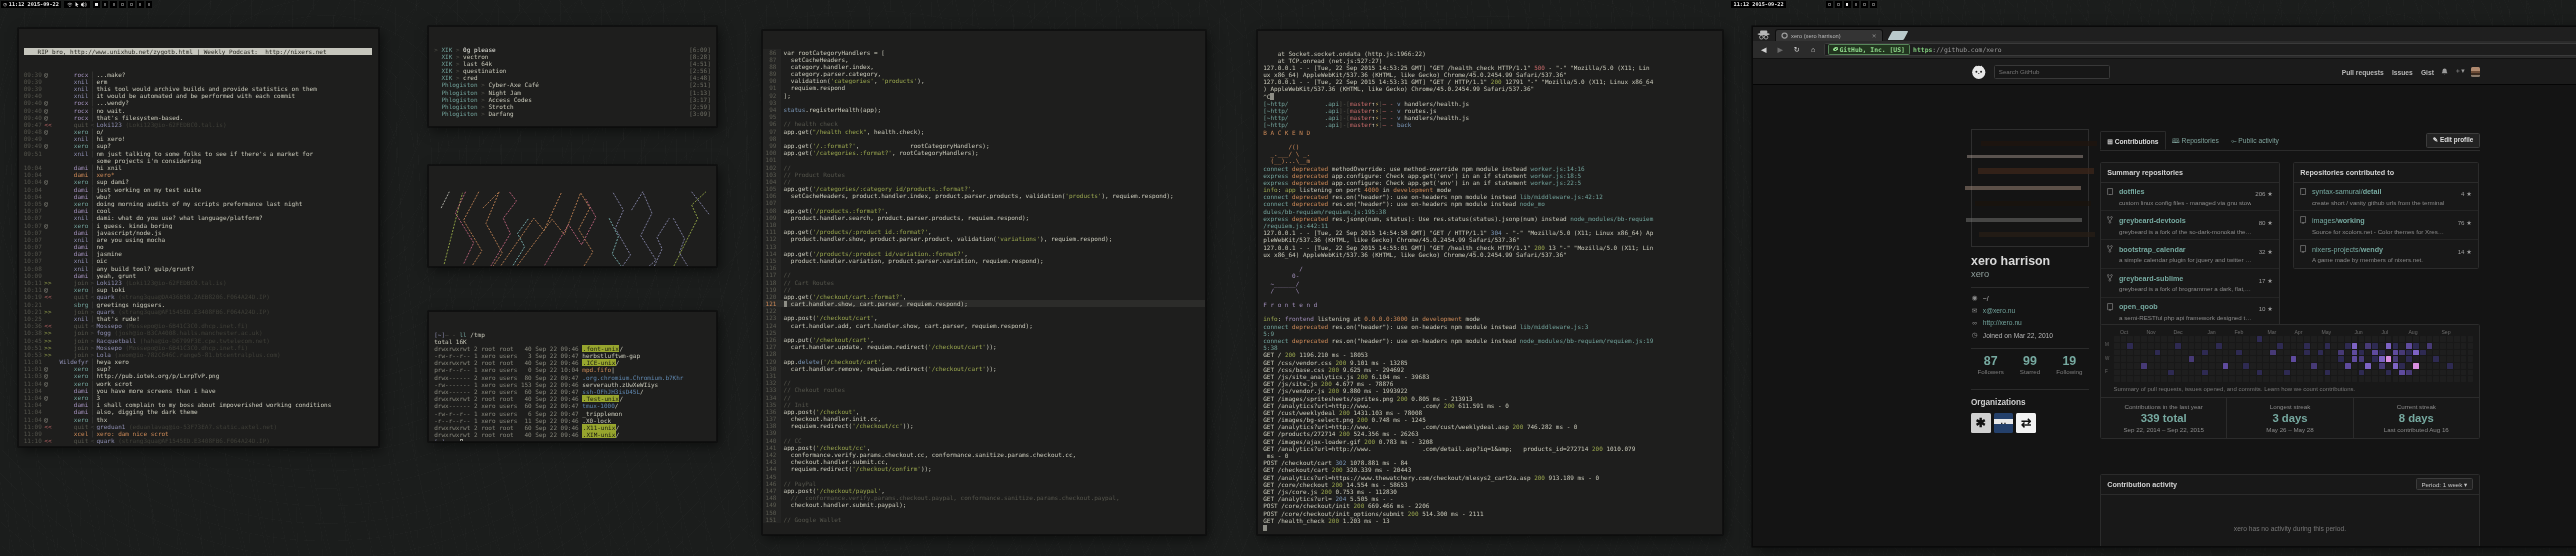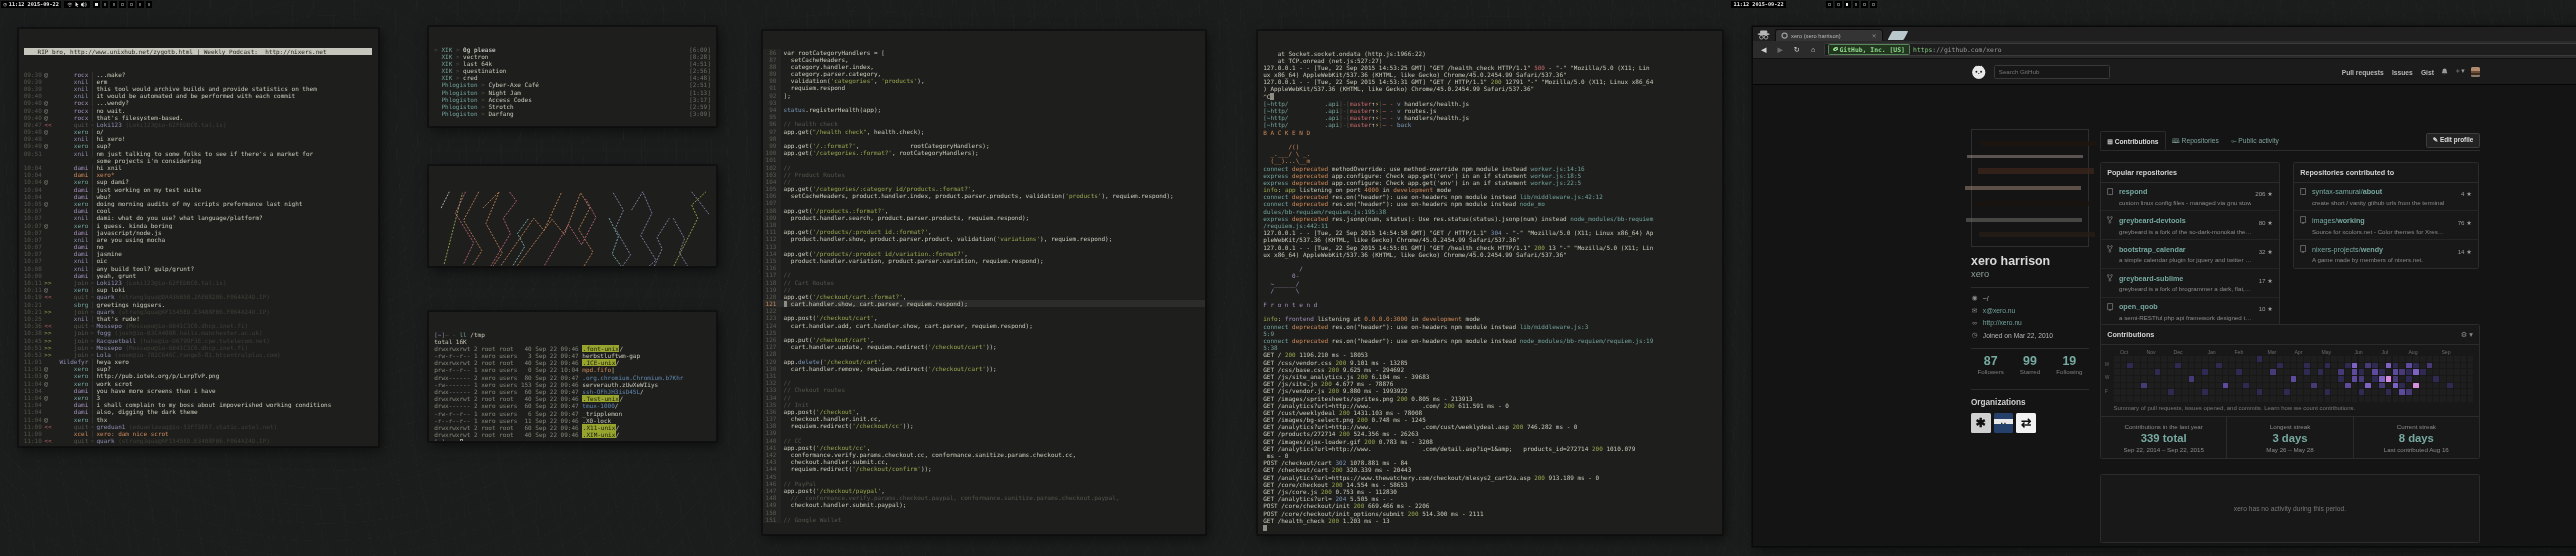--- a/index.html
+++ b/index.html
@@ -64,21 +64,21 @@
   #tabstrip{height:14.4px;display:flex;align-items:flex-end;background:#1f1f1f;padding-left:3.1px}
   #tab-active{display:flex;align-items:center;gap:3.1px;background:#343434;border:0.5px solid #0e0e0e;border-bottom:none;border-radius:3.1px 3.1px 0 0;height:12.4px;padding:0 5.2px;width:108px;color:#b9b9b9;font-size:5.7px}
   #newtab{width:15.5px;height:8.8px;background:#b9c9cb;transform:skewX(-28deg);margin:0 0 1.5px 7.2px;border-radius:1px}
   #toolbar{height:17.5px;background:#2b2b2b;border-bottom:0.5px solid #111;display:flex;align-items:center;gap:5.2px;padding:0 5.2px;color:#cfcfcf}
   .navbtn{font-size:7.2px;width:11.3px;text-align:center}
   .navbtn.dim{color:#6a6a6a}
   #urlbar{flex:1;height:12.4px;background:#1d1d1d;border:0.5px solid #3a3a3a;border-radius:1.5px;display:flex;align-items:center;padding:0 3.1px;font-size:6.4px;font-family:"DejaVu Sans Mono",monospace}
   #badge{display:flex;align-items:center;gap:2.6px;background:#22351f;border:0.5px solid #57875a;color:#8fd98b;padding:0.5px 3.6px;border-radius:1.5px;margin-right:3.6px;font-weight:bold}
   .lock{display:inline-block;width:4.1px;height:3.6px;border:0.5px solid #8fd98b;border-radius:1px;position:relative}
   .lock:before{content:"";position:absolute;left:0.5px;top:-2.1px;width:2.1px;height:2.1px;border:0.5px solid #8fd98b;border-bottom:none;border-radius:1.5px 1.5px 0 0}
-  #url-scheme{color:#7dc87a;font-weight:normal}
+  #url-scheme{color:#7dc87a;font-weight:bold}
   #url-rest{color:#9a9a9a}
   
   #gh{position:absolute;left:0;top:32px;right:0;bottom:0;background:#141414;overflow:hidden;color:#c5c5c5}
   #gh-header{height:26px;background:#1b1b1b;border-bottom:0.5px solid #050505;position:relative}
   .gh-wrap{position:absolute;left:218px;width:509px}
   #gh-header-inner{top:0;height:26px;display:flex;align-items:center;gap:7.2px}
   #gh-search{width:116px;height:13.4px;background:#171717;border:0.5px solid #383838;border-radius:1.5px;color:#777;padding:0 4.1px;font-size:6.2px;font-family:"Liberation Sans",sans-serif}
   #gh-nav{display:flex;gap:8.2px;margin-left:auto;font-size:6.7px;font-weight:bold;color:#b7b7b7}
   #gh-nav span{cursor:pointer}
   #gh-header-icons{display:flex;align-items:center;gap:6.2px;color:#9a9a9a;font-size:6.7px}
@@ -388,30 +388,30 @@
       </div>
 
     <div class="abs" id="ptabs" style="left:347px;width:380px">
         <div class="ptab active">⊞ Contributions</div>
         <div class="ptab">🕮 Repositories</div>
         <div class="ptab">⟜ Public activity</div>
         <button id="edit-profile">✎ Edit profile</button>
       </div>
 
     <div class="panel" id="panel-popular" style="left:347px;top:103px;width:180px">
-      <div class="phead">Popular repositories</div>
+      <div class="phead">Summary repositories</div>
       <div id="pop-list">
           <div class="repo-row">
             <span class="repo-ic">
               <svg width="6.7" height="7.7" viewBox="0 0 12 14">
                 <path d="M1 1h9v11H3.5M1 1v11h1.5M3.5 12v1.5L5 12.7 6.5 13.5V12" stroke="#8a8a8a" fill="none" stroke-width="1.2"></path>
               </svg>
             </span>
             <div class="repo-body">
-              <div class="repo-name">respond</div>
+              <div class="repo-name">dotfiles</div>
               <div class="repo-desc">custom linux config files - managed via gnu stow</div>
             </div>
             <div class="repo-stars">206 ★</div>
           </div>
           <div class="repo-row">
             <span class="repo-ic">
               <svg width="5.7" height="7.7" viewBox="0 0 10 14">
                 <circle cx="2" cy="2.5" r="1.6" stroke="#8a8a8a" fill="none" stroke-width="1.1"></circle>
                 <circle cx="8" cy="2.5" r="1.6" stroke="#8a8a8a" fill="none" stroke-width="1.1"></circle>
                 <circle cx="5" cy="11.5" r="1.6" stroke="#8a8a8a" fill="none" stroke-width="1.1"></circle>
@@ -471,21 +471,21 @@
     <div class="panel" id="panel-contributed" style="left:540px;top:103px;width:186px">
       <div class="phead">Repositories contributed to</div>
       <div id="contrib-list">
           <div class="repo-row">
             <span class="repo-ic">
               <svg width="6.7" height="7.7" viewBox="0 0 12 14">
                 <path d="M1 1h9v11H3.5M1 1v11h1.5M3.5 12v1.5L5 12.7 6.5 13.5V12" stroke="#8a8a8a" fill="none" stroke-width="1.2"></path>
               </svg>
             </span>
             <div class="repo-body">
-              <div class="repo-name"><span class="owner">syntax-samurai/</span><span>about</span></div>
+              <div class="repo-name"><span class="owner">syntax-samurai/</span><span>detail</span></div>
               <div class="repo-desc">create short / vanity github urls from the terminal</div>
             </div>
             <div class="repo-stars">4 ★</div>
           </div>
           <div class="repo-row">
             <span class="repo-ic">
               <svg width="6.7" height="7.7" viewBox="0 0 12 14">
                 <path d="M1 1h9v11H3.5M1 1v11h1.5M3.5 12v1.5L5 12.7 6.5 13.5V12" stroke="#8a8a8a" fill="none" stroke-width="1.2"></path>
               </svg>
             </span>
@@ -504,24 +504,20 @@
             <div class="repo-body">
               <div class="repo-name"><span class="owner">nixers-projects/</span><span>wendy</span></div>
               <div class="repo-desc">A game made by members of nixers.net.</div>
             </div>
             <div class="repo-stars">14 ★</div>
           </div>
         </div>
     </div>
 
     <div class="panel" id="panel-contrib" style="left:347px;top:265px;width:380px">
-      <div class="phead">
-        <span>Contributions</span>
-        <span style="margin-left:auto;color:#8a8a8a;font-weight:normal">⚙ ▾</span>
-      </div>
       <div style="padding:4.1px 5.2px 2.1px 12.4px;position:relative">
         <div id="hm-days" style="left:4.1px;top:10.8px">
             <div style="height: 6.7px; line-height: 6.7px;"></div>
             <div style="height: 6.7px; line-height: 6.7px;">M</div>
             <div style="height: 6.7px; line-height: 6.7px;"></div>
             <div style="height: 6.7px; line-height: 6.7px;">W</div>
             <div style="height: 6.7px; line-height: 6.7px;"></div>
             <div style="height: 6.7px; line-height: 6.7px;">F</div>
             <div style="height: 6.7px; line-height: 6.7px;"></div>
           </div>
@@ -927,18 +923,22 @@
           </div>
           <div class="bx">
             <div class="cb-label">Current streak</div>
             <div class="cb-val">8 days</div>
             <div class="cb-label">Last contributed Aug 16</div>
           </div>
         </div>
     </div>
 
     <div class="panel" id="panel-activity" style="left:347px;top:415px;width:380px">
+      <div class="phead" id="act-head">
+        <span>Contribution activity</span>
+        <button id="period-btn">Period: 1 week ▾</button>
+      </div>
       <div id="act-empty">xero has no activity during this period.</div>
     </div>
 
   </div>
 </div>
 
 
 </body></html>

